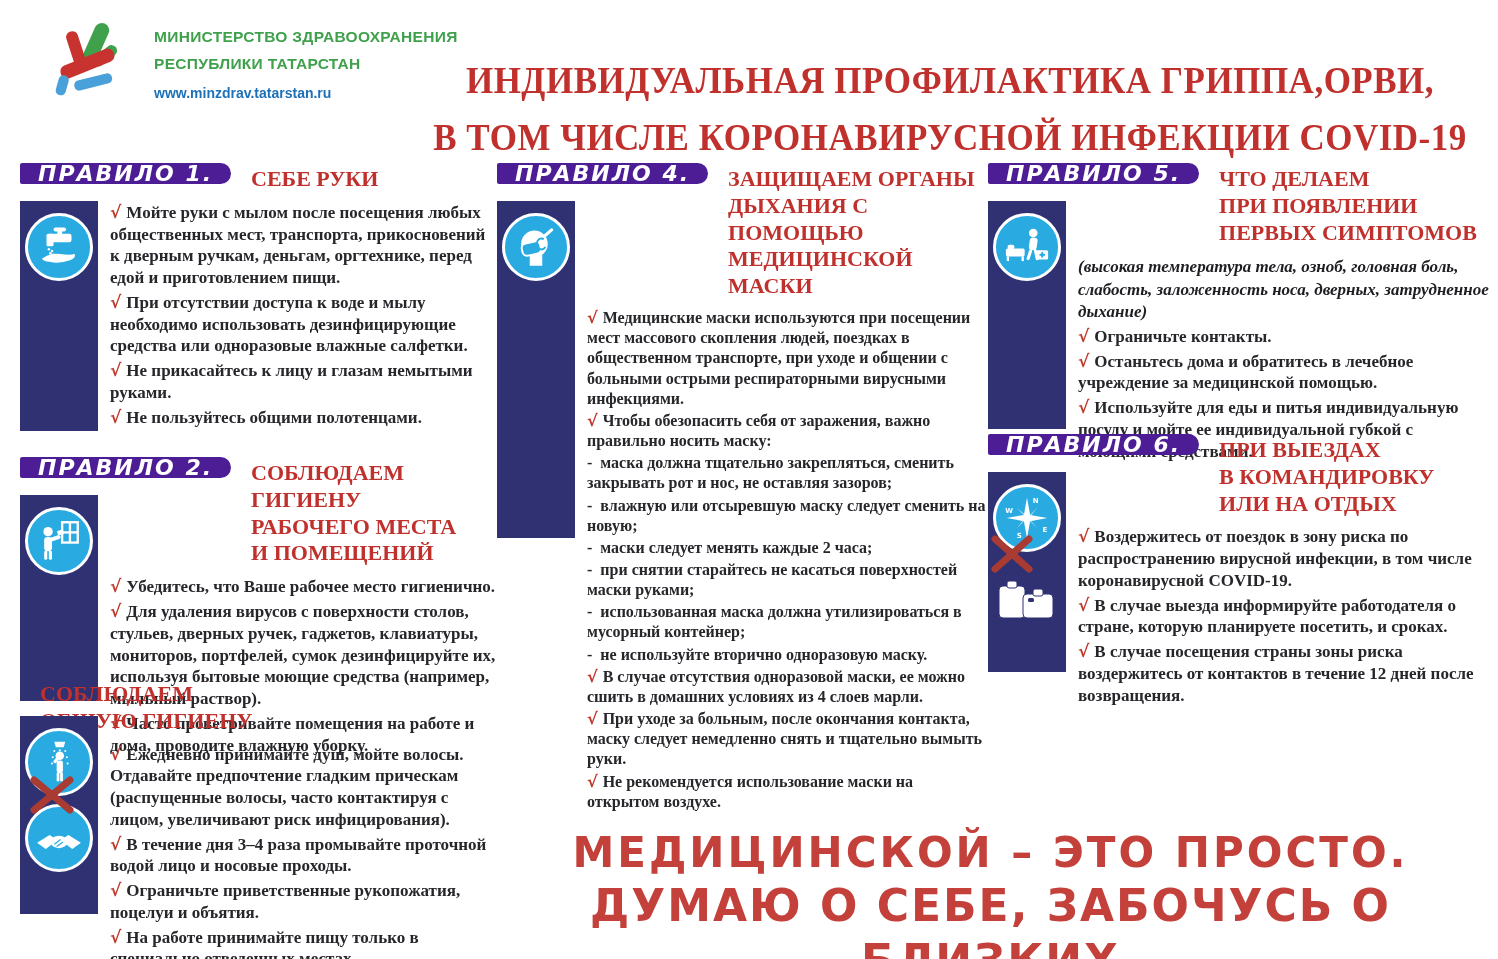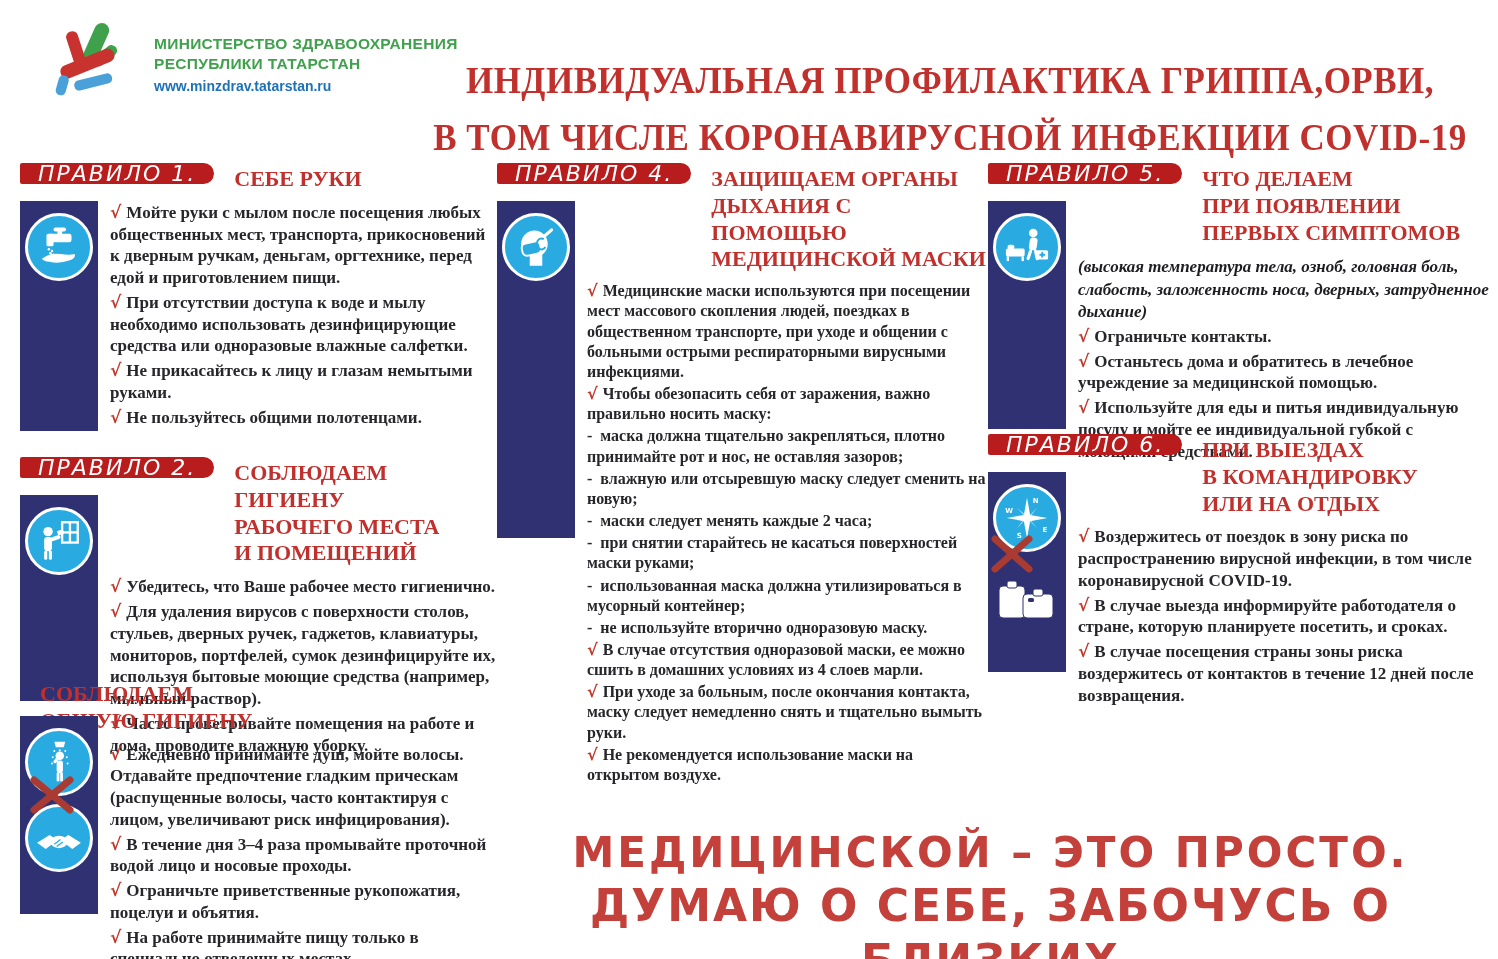--- a/index.html
+++ b/index.html
@@ -4,36 +4,36 @@
 <style>
   html,body{margin:0;padding:0;background:#e8e8e8;}
   .poster{
     position:relative;width:1498px;height:959px;background:#ffffff;
     font-family:"Liberation Serif", serif;color:#26262b;overflow:hidden;
     margin:0 auto;
   }
   
   .logo-wrap{position:absolute;left:48px;top:18px;display:flex;align-items:center;gap:14px;}
   .logo-mark{width:92px;height:92px;flex:0 0 auto;}
-  .logo-text{display:flex;flex-direction:column;gap:2px;}
+  .logo-text{display:flex;flex-direction:column;gap:9px;}
   .logo-line{font-family:"Liberation Sans", sans-serif;font-weight:bold;font-size:15.5px;color:#3fa14c;letter-spacing:.3px;}
   .logo-url{font-family:"Liberation Sans", sans-serif;font-weight:bold;font-size:14px;color:#1d71b8;margin-top:3px;}
   .poster-title{
     position:absolute;left:430px;top:34px;width:1040px;text-align:center;
     color:#c0312d;font-weight:bold;font-size:35px;line-height:1.5;
     white-space:pre-line;font-family:"Liberation Serif", serif;letter-spacing:.5px;
     transform:scaleY(1.08);
   }
   
   .rule{position:absolute;}
   .rule-header{display:flex;align-items:flex-start;}
   .badge{
-    flex:0 0 auto;min-width:142px;height:21px;background:#b91c1c;color:#fff;
+    flex:0 0 auto;min-width:142px;height:21px;background:#4c1d95;color:#fff;
     border-radius:4px 20px 20px 4px;display:flex;align-items:center;justify-content:center;
-    font-family:"DejaVu Sans", sans-serif;font-style:italic;font-weight:normal;
+    font-family:"DejaVu Sans", sans-serif;font-style:italic;font-weight:bold;
     font-size:22px;letter-spacing:2px;padding:0 18px;box-sizing:border-box;
   }
   .rule-title{
     margin:0 0 0 20px;color:#c0312d;font-weight:bold;font-size:22px;line-height:1.22;
     white-space:pre-line;padding-top:3px;font-family:"Liberation Serif", serif;
   }
   .icon-bar{
     position:absolute;left:0;top:38px;width:78px;background:#2f3172;
     padding-top:8px;box-sizing:border-box;
   }
@@ -210,21 +210,21 @@
           <rect x="24" y="40" width="16" height="16" fill="#fff"></rect>
           <rect x="14" y="26" width="24" height="16" rx="6" fill="#29abe2" stroke="#fff" stroke-width="2.5" transform="rotate(-12 26 34)"></rect>
           <line x1="36" y1="24" x2="52" y2="10" stroke="#fff" stroke-width="4" stroke-linecap="round"></line>
           <path d="M42 22 a6 7 0 1 0 2 10" fill="none" stroke="#29abe2" stroke-width="2.5"></path>
         </svg>
       </div>
     </div>
     <div class="rule-content">
       <p class="item"><span class="marker-check">√</span><span>Медицинские маски используются при посещении мест массового скопления людей, поездках в общественном транспорте, при уходе и общении с больными острыми респираторными вирусными инфекциями.</span></p>
       <p class="item"><span class="marker-check">√</span><span>Чтобы обезопасить себя от заражения, важно правильно носить маску:</span></p>
-      <p class="item"><span class="marker-dash">-</span><span>маска должна тщательно закрепляться, плотно принимайте рот и нос, не оставляя зазоров;</span></p>
+      <p class="item"><span class="marker-dash">-</span><span>маска должна тщательно закрепляться, сменить закрывать рот и нос, не оставляя зазоров;</span></p>
       <p class="item"><span class="marker-dash">-</span><span>влажную или отсыревшую маску следует сменить на новую;</span></p>
       <p class="item"><span class="marker-dash">-</span><span>маски следует менять каждые 2 часа;</span></p>
       <p class="item"><span class="marker-dash">-</span><span>при снятии старайтесь не касаться поверхностей маски руками;</span></p>
       <p class="item"><span class="marker-dash">-</span><span>использованная маска должна утилизироваться в мусорный контейнер;</span></p>
       <p class="item"><span class="marker-dash">-</span><span>не используйте вторично одноразовую маску.</span></p>
       <p class="item"><span class="marker-check">√</span><span>В случае отсутствия одноразовой маски, ее можно сшить в домашних условиях из 4 слоев марли.</span></p>
       <p class="item"><span class="marker-check">√</span><span>При уходе за больным, после окончания контакта, маску следует немедленно снять и тщательно вымыть руки.</span></p>
       <p class="item"><span class="marker-check">√</span><span>Не рекомендуется использование маски на открытом воздухе.</span></p>
     </div>
   </section>

